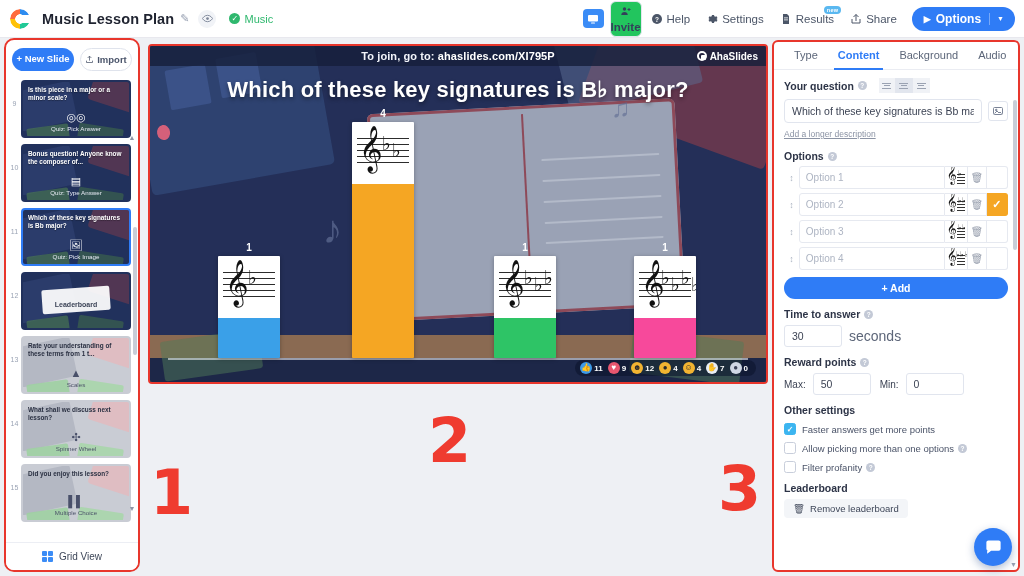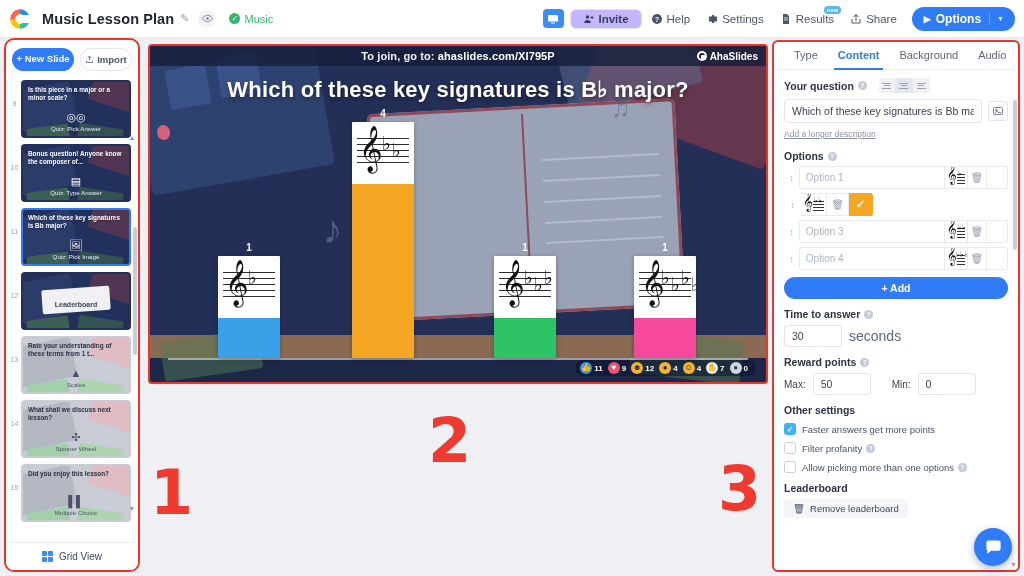--- a/index.html
+++ b/index.html
@@ -42,21 +42,21 @@
   .tb-right { margin-left: auto; display: flex; align-items: center; gap: 2px; padding-right: 9px; }
   .tv-chip {
     width: 21px; height: 19px; border-radius: 4px; background: #3b8cf6;
     display: flex; align-items: center; justify-content: center; margin-right: 4px;
   }
   .tv-chip svg { width: 12px; height: 12px; }
   .tb-item {
     display: flex; align-items: center; gap: 4px; padding: 4px 7px;
     font-size: 11.5px; color: #4c5668; cursor: pointer; position: relative; white-space: nowrap;
   }
-  .tb-item.invite { background:#c4b5fd; border:1px solid #e2e6ee; border-radius: 6px; font-weight:600; color:#33405a; padding:3px 12px; }
+  .tb-item.invite { background:#22c55e; border:1px solid #e2e6ee; border-radius: 6px; font-weight:600; color:#33405a; padding:3px 0;flex-direction:column; }
   .tb-item svg { width: 12px; height: 12px; }
   .badge-new {
     position: absolute; top: -3px; right: 0px; background: #5ab8f0; color: #fff;
     font-size: 5.5px; font-weight: 700; border-radius: 6px; padding: 1px 3px; letter-spacing:.2px;
   }
   .present-btn {
     display: flex; align-items: center; gap: 5px; background: #2f7cf6; color: #fff;
     border-radius: 16px; padding: 5px 11px 5px 12px; font-size: 12px; font-weight: 700;
     margin-left: 6px; cursor: pointer;
   }
@@ -797,20 +797,21 @@
               <span>♭</span>
             </span>
         </span>
         <span class="opt-del">🗑</span>
         <span class="opt-correct"></span>
       </div>
 
       
       <div class="opt-row">
         <span class="opt-handle">↕</span>
+        <input class="opt-input" placeholder="Option 2" style="">
         <span class="opt-thumb">
           <span class="mini-clef">𝄞</span>
           <span class="mini-line" style="top:7px"></span>
             <span class="mini-line" style="top:10px"></span>
           <span class="mini-line" style="top:13px"></span>
             <span class="mini-line" style="top:16px"></span>
           <span class="mini-flats">
               <span>♭</span>
               <span>♭</span>
             </span>
@@ -870,44 +871,44 @@
         <span class="unit">seconds</span>
       </div>
 
       <div class="sec-label">
         <span>Reward points</span>
         <span class="help-i">?</span>
       </div>
       <div class="row-inline">
         <span class="mini-lbl">Max:</span>
         <input class="num-input" value="50" style="">
-        <span class="mini-lbl" style="margin-left:14px">Min:</span>
+        <span class="mini-lbl" style="margin-left:2px">Min:</span>
         <input class="num-input" value="0" style="">
       </div>
 
       <div class="sec-label">Other settings</div>
 
       <div class="chk-row">
         <span class="chkbox on">✓</span>
         <span class="chk-lbl">Faster answers get more points</span>
+      </div>
+      <div class="chk-row">
+        <span class="chkbox"></span>
+        <span class="chk-lbl">
+          <span>Allow picking more than one options</span>
+          <span class="help-i">?</span>
+        </span>
       </div>
       <div class="chk-row">
         <span class="chkbox"></span>
         <span class="chk-lbl">
           <span>Filter profanity</span>
           <span class="help-i">?</span>
         </span>
       </div>
-      <div class="chk-row">
-        <span class="chkbox"></span>
-        <span class="chk-lbl">
-          <span>Allow picking more than one options</span>
-          <span class="help-i">?</span>
-        </span>
-      </div>
 
       <div class="sec-label">Leaderboard</div>
       <div class="remove-lb">
         <span>🗑</span>
         <span>Remove leaderboard</span>
       </div>
 
       <div class="rp-scrollbar"></div>
       <div class="rp-caret">▼</div>
     </div>

